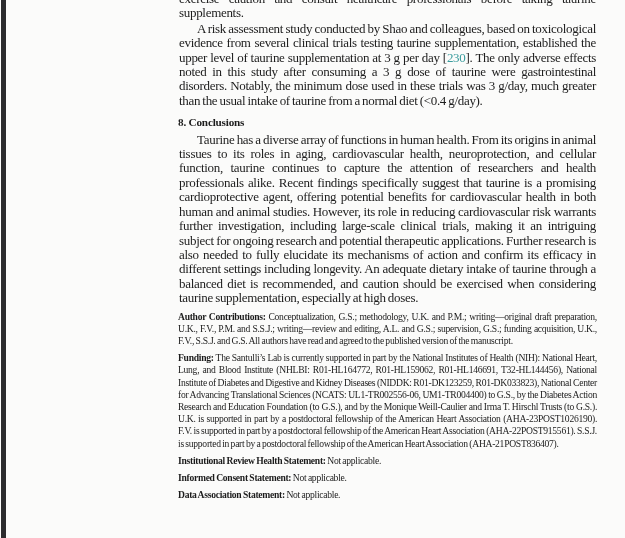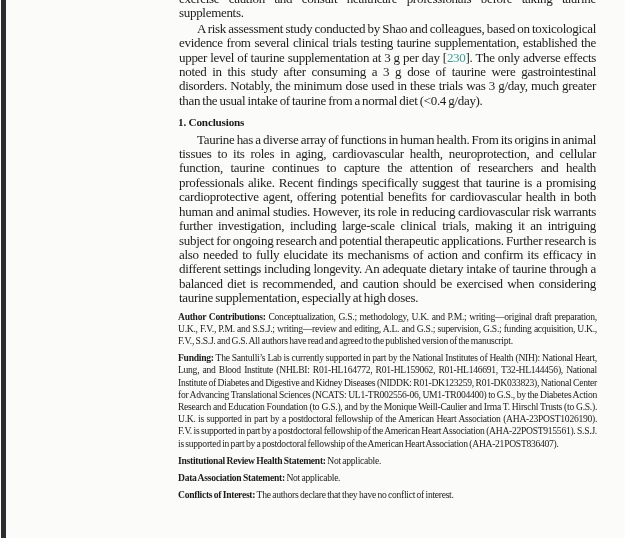--- a/index.html
+++ b/index.html
@@ -78,33 +78,33 @@
 
 <div class="screen">
   <div class="edge-strip"></div>
 
   <div class="content">
 
     <p class="body-text partial-line">exercise caution and consult healthcare professionals before taking taurine supplements.</p>
 
     <p class="body-text indented"><span>A risk assessment study conducted by Shao and colleagues, based on toxicological evidence from several clinical trials testing taurine supplementation, established the upper level of taurine supplementation at 3 g per day [</span><span class="cite">230</span><span>]. The only adverse effects noted in this study after consuming a 3 g dose of taurine were gastrointestinal disorders. Notably, the minimum dose used in these trials was 3 g/day, much greater than the usual intake of taurine from a normal diet (&lt;0.4 g/day).</span></p>
 
-    <h2 class="section-heading">1. Conclusions</h2>
+    <h2 class="section-heading">8. Conclusions</h2>
 
     <p class="body-text indented after-heading">Taurine has a diverse array of functions in human health. From its origins in animal tissues to its roles in aging, cardiovascular health, neuroprotection, and cellular function, taurine continues to capture the attention of researchers and health professionals alike. Recent findings specifically suggest that taurine is a promising cardioprotective agent, offering potential benefits for cardiovascular health in both human and animal studies. However, its role in reducing cardiovascular risk warrants further investigation, including large-scale clinical trials, making it an intriguing subject for ongoing research and potential therapeutic applications. Further research is also needed to fully elucidate its mechanisms of action and confirm its efficacy in different settings including longevity. An adequate dietary intake of taurine through a balanced diet is recommended, and caution should be exercised when considering taurine supplementation, especially at high doses.</p>
 
     <div>
 
       <p class="bm bm-first"><span class="bm-label">Author Contributions:</span> <span>Conceptualization, G.S.; methodology, U.K. and P.M.; writing—original draft preparation, U.K., F.V., P.M. and S.S.J.; writing—review and editing, A.L. and G.S.; supervision, G.S.; funding acquisition, U.K., F.V., S.S.J. and G.S. All authors have read and agreed to the published version of the manuscript.</span></p>
 
       <p class="bm"><span class="bm-label">Funding:</span> <span>The Santulli’s Lab is currently supported in part by the National Institutes of Health (NIH): National Heart, Lung, and Blood Institute (NHLBI: R01-HL164772, R01-HL159062, R01-HL146691, T32-HL144456), National Institute of Diabetes and Digestive and Kidney Diseases (NIDDK: R01-DK123259, R01-DK033823), National Center for Advancing Translational Sciences (NCATS: UL1-TR002556-06, UM1-TR004400) to G.S., by the Diabetes Action Research and Education Foundation (to G.S.), and by the Monique Weill-Caulier and Irma T. Hirschl Trusts (to G.S.). U.K. is supported in part by a postdoctoral fellowship of the American Heart Association (AHA-23POST1026190). F.V. is supported in part by a postdoctoral fellowship of the American Heart Association (AHA-22POST915561). S.S.J. is supported in part by a postdoctoral fellowship of the American Heart Association (AHA-21POST836407).</span></p>
 
       <p class="bm"><span class="bm-label">Institutional Review Health Statement:</span> <span>Not applicable.</span></p>
 
+      <p class="bm"><span class="bm-label">Informed Consent Statement:</span> <span>Not applicable.</span></p>
 
       <p class="bm"><span class="bm-label">Data Association Statement:</span> <span>Not applicable.</span></p>
 
 
-      <p class="bm"><span class="bm-label">Conflicts of Interest:</span> <span>The authors declare that they have no conflict of interest.</span></p>
 
     </div>
   </div>
 </div>
 
 </body></html>

